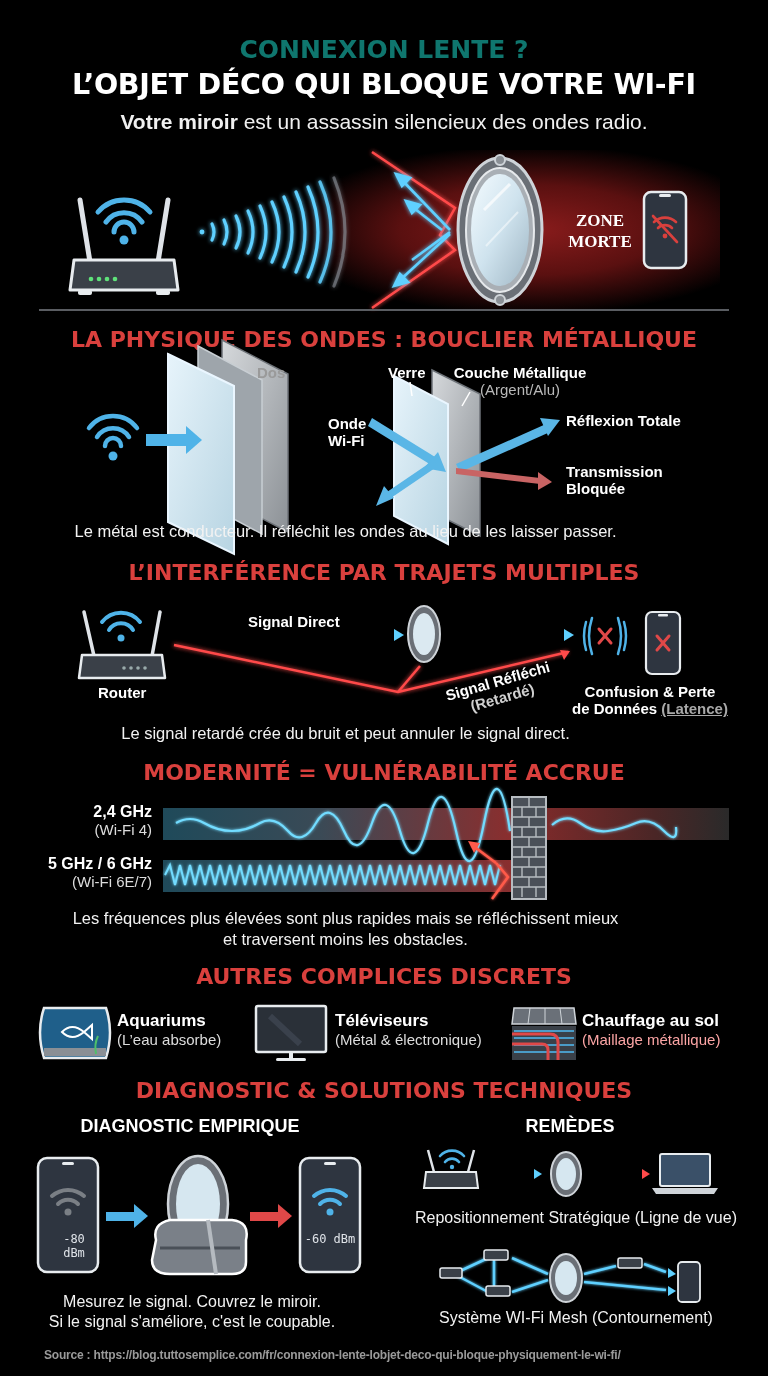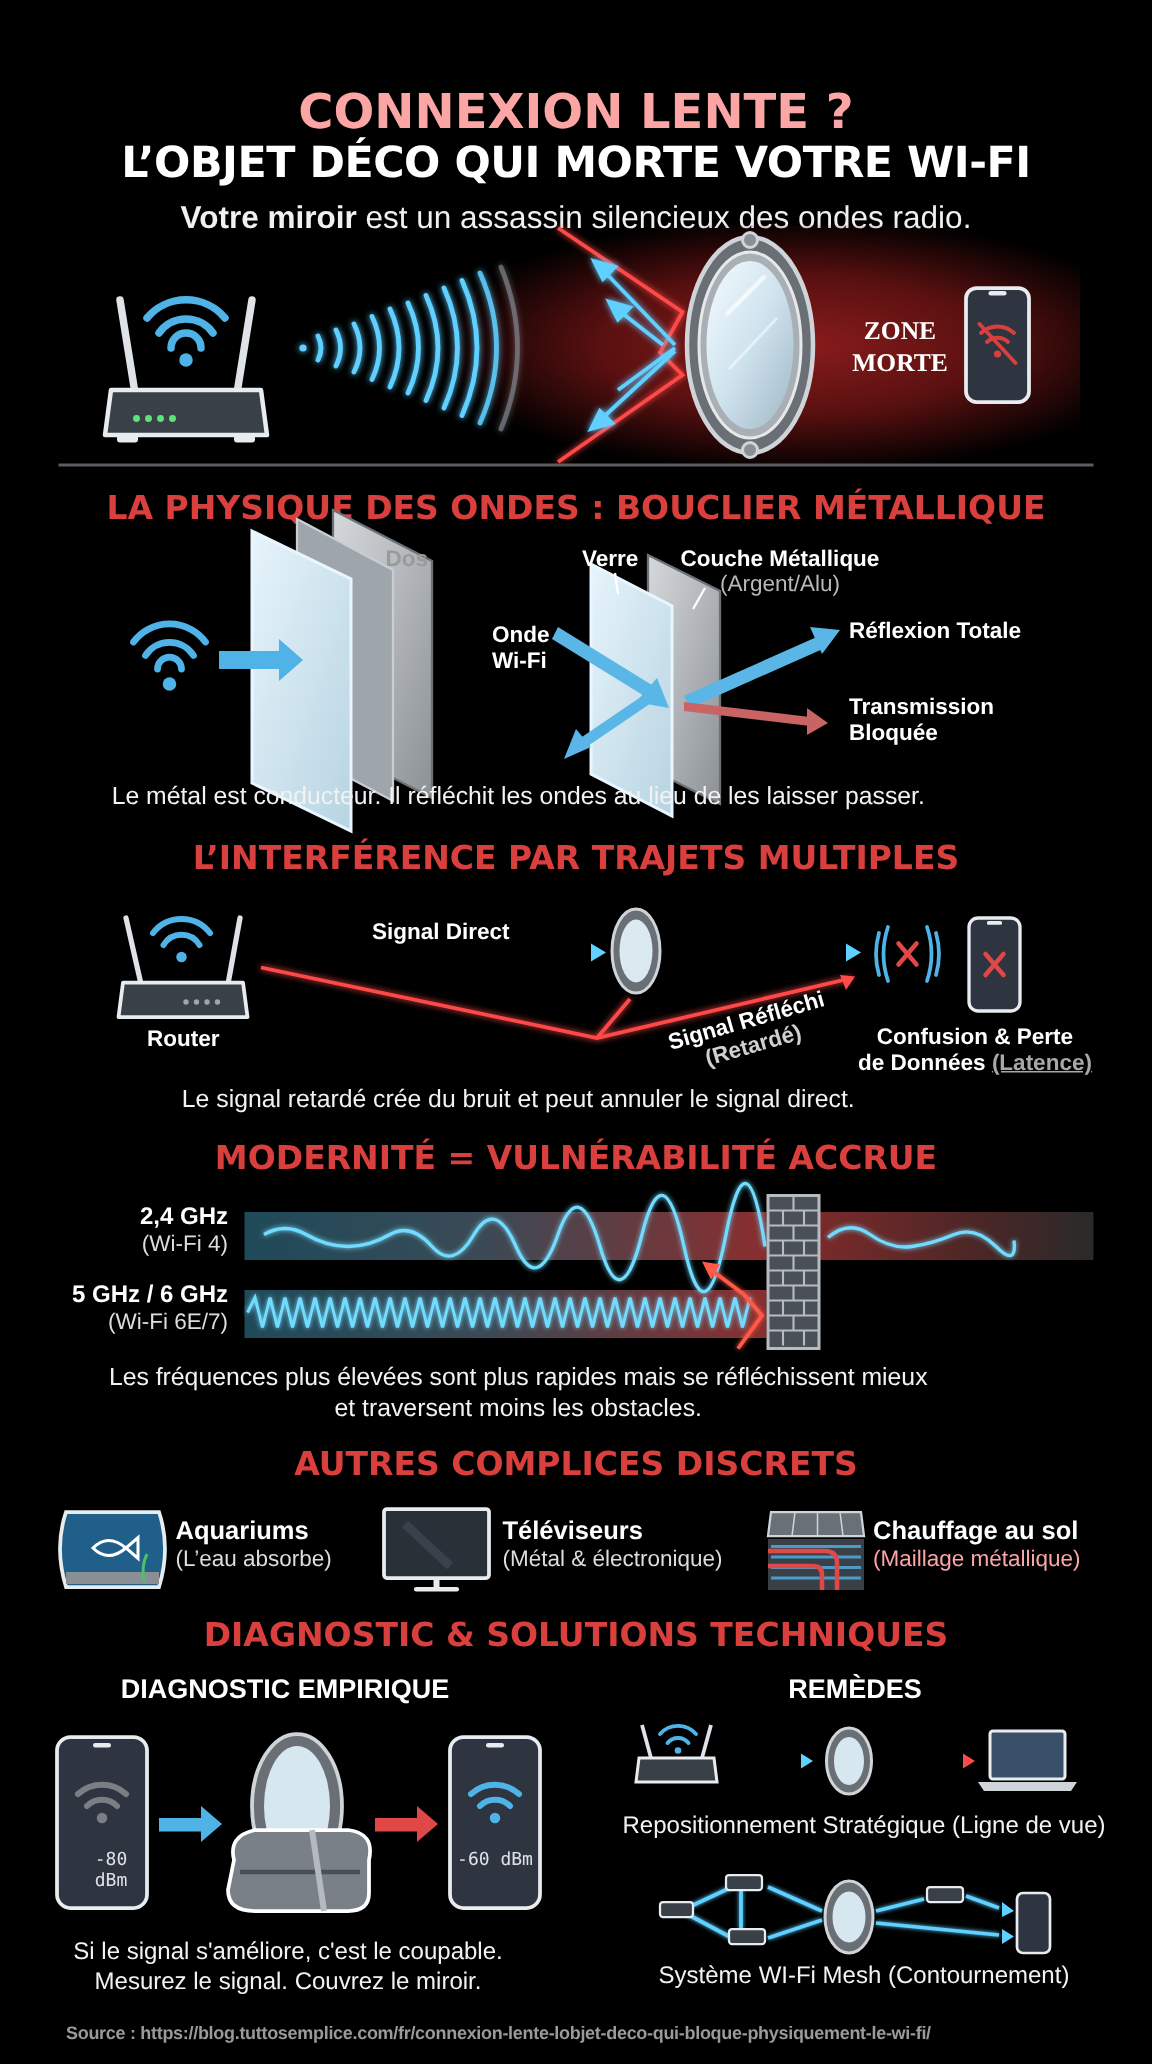--- a/index.html
+++ b/index.html
@@ -11,22 +11,22 @@
   .caption { font-size: 16.5px; color: #f2f2f2; left: 0; width: 691px; text-align: center; font-family: "Liberation Sans", sans-serif; }
   .lbl { font-size: 15px; font-weight: bold; color: #fff; font-family: "Liberation Sans", sans-serif; line-height: 1.15; }
   .lbl-sub { font-weight: normal; color: #b8b8b8; }
   .grey { color: #9a9a9a; }
   svg { overflow: visible; }
 </style>
 </head>
 <body>
 
 <div class="abs center" style="left:0;top:34px;width:768px;">
-  <div style="font-family:'DejaVu Sans',sans-serif;font-weight:bold;font-size:32px;color:#fca5a5;line-height:32px;margin-top:24px;">CONNEXION LENTE ?</div>
-  <div style="font-family:'DejaVu Sans',sans-serif;font-weight:bold;font-size:28.5px;color:#fff;line-height:38px;letter-spacing:-0.3px;">L’OBJET DÉCO QUI MORTE VOTRE WI-FI</div>
+  <div style="font-family:'DejaVu Sans',sans-serif;font-weight:bold;font-size:25px;color:#0f766e;line-height:32px;">CONNEXION LENTE ?</div>
+  <div style="font-family:'DejaVu Sans',sans-serif;font-weight:bold;font-size:28.5px;color:#fff;line-height:38px;letter-spacing:-0.3px;">L’OBJET DÉCO QUI BLOQUE VOTRE WI-FI</div>
   <div style="font-size:21px;margin-top:6px;color:#f0f0f0;">
     <b>Votre miroir</b><span> est un assassin silencieux des ondes radio.</span>
   </div>
 </div>
 
 <div class="abs" style="left:0;top:150px;width:768px;height:160px;">
   <div class="abs" style="left:300px;top:0;width:420px;height:160px;background:radial-gradient(ellipse at 55% 50%, #8a1c1c 0%, #5a1010 40%, rgba(40,0,0,0) 75%);"></div>
   <svg class="abs" width="768" height="160" style="left:0;top:0;">
     <defs>
       <filter id="glow" x="-50%" y="-50%" width="200%" height="200%">
@@ -407,22 +407,22 @@
     <g stroke="#4fb3e8" stroke-width="4" fill="none" stroke-linecap="round">
       <path d="M314 44 A 24 24 0 0 1 346 44"></path>
         <path d="M320 52 A 14 14 0 0 1 340 52"></path>
     </g>
     <circle cx="330" cy="60" r="3.5" fill="#4fb3e8"></circle>
   </g>
 </svg>
 <div class="abs center" style="left:38px;top:1232px;width:60px;font-size:12px;color:#dfe3e8;font-family:'DejaVu Sans Mono',monospace;padding-left:12px;">-80 dBm</div>
 <div class="abs center" style="left:300px;top:1232px;width:60px;font-size:12px;color:#dfe3e8;font-family:'DejaVu Sans Mono',monospace;">-60 dBm</div>
 <div class="abs center" style="left:0;top:1292px;width:384px;font-size:16px;line-height:20px;color:#f2f2f2;">
+  <div>Mesurez le signal. Couvrez le miroir.</div>
   <div>Si le signal s'améliore, c'est le coupable.</div>
-  <div>Mesurez le signal. Couvrez le miroir.</div>
 </div>
 
 <svg class="abs" width="384" height="180" style="left:384px;top:1140px;">
   <defs>
     <filter id="glow4" x="-50%" y="-50%" width="200%" height="200%">
       <feGaussianBlur stdDeviation="1.5" result="b"></feGaussianBlur>
       <feMerge>
           <feMergeNode in="b"></feMergeNode>
           <feMergeNode in="SourceGraphic"></feMergeNode>
         </feMerge>

